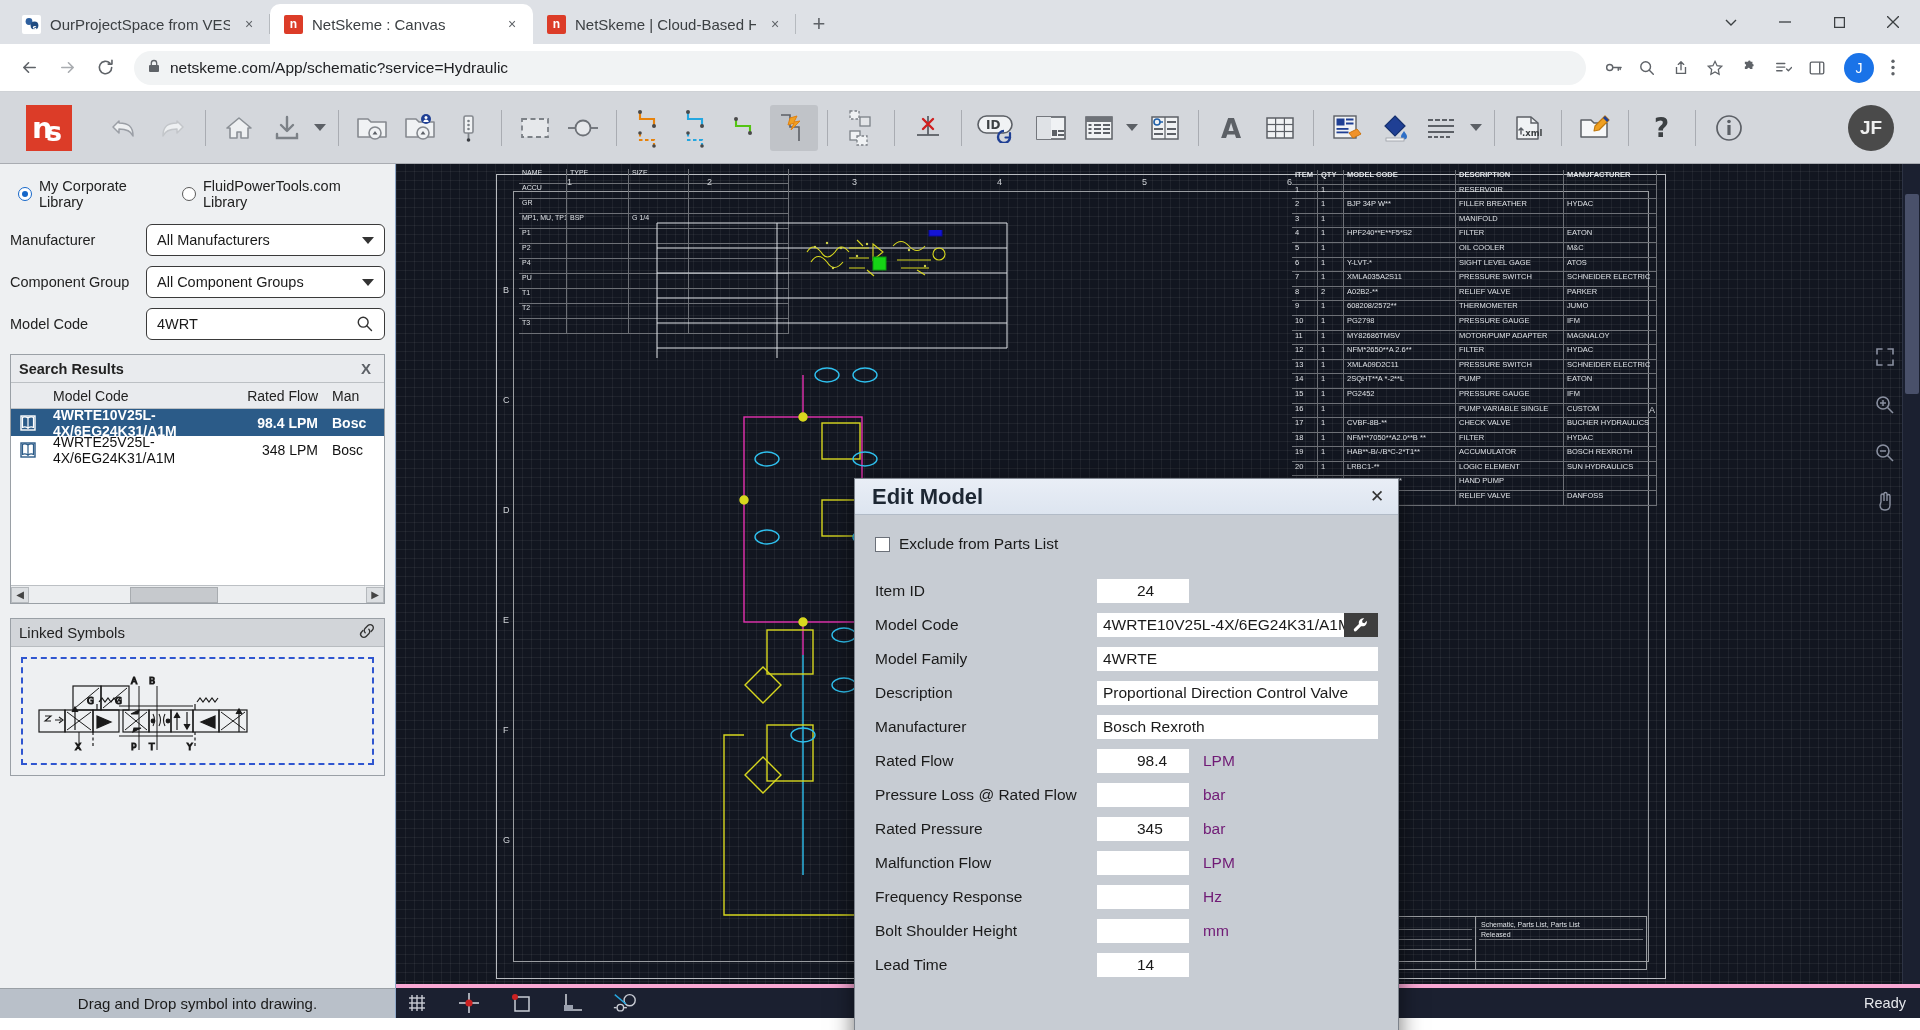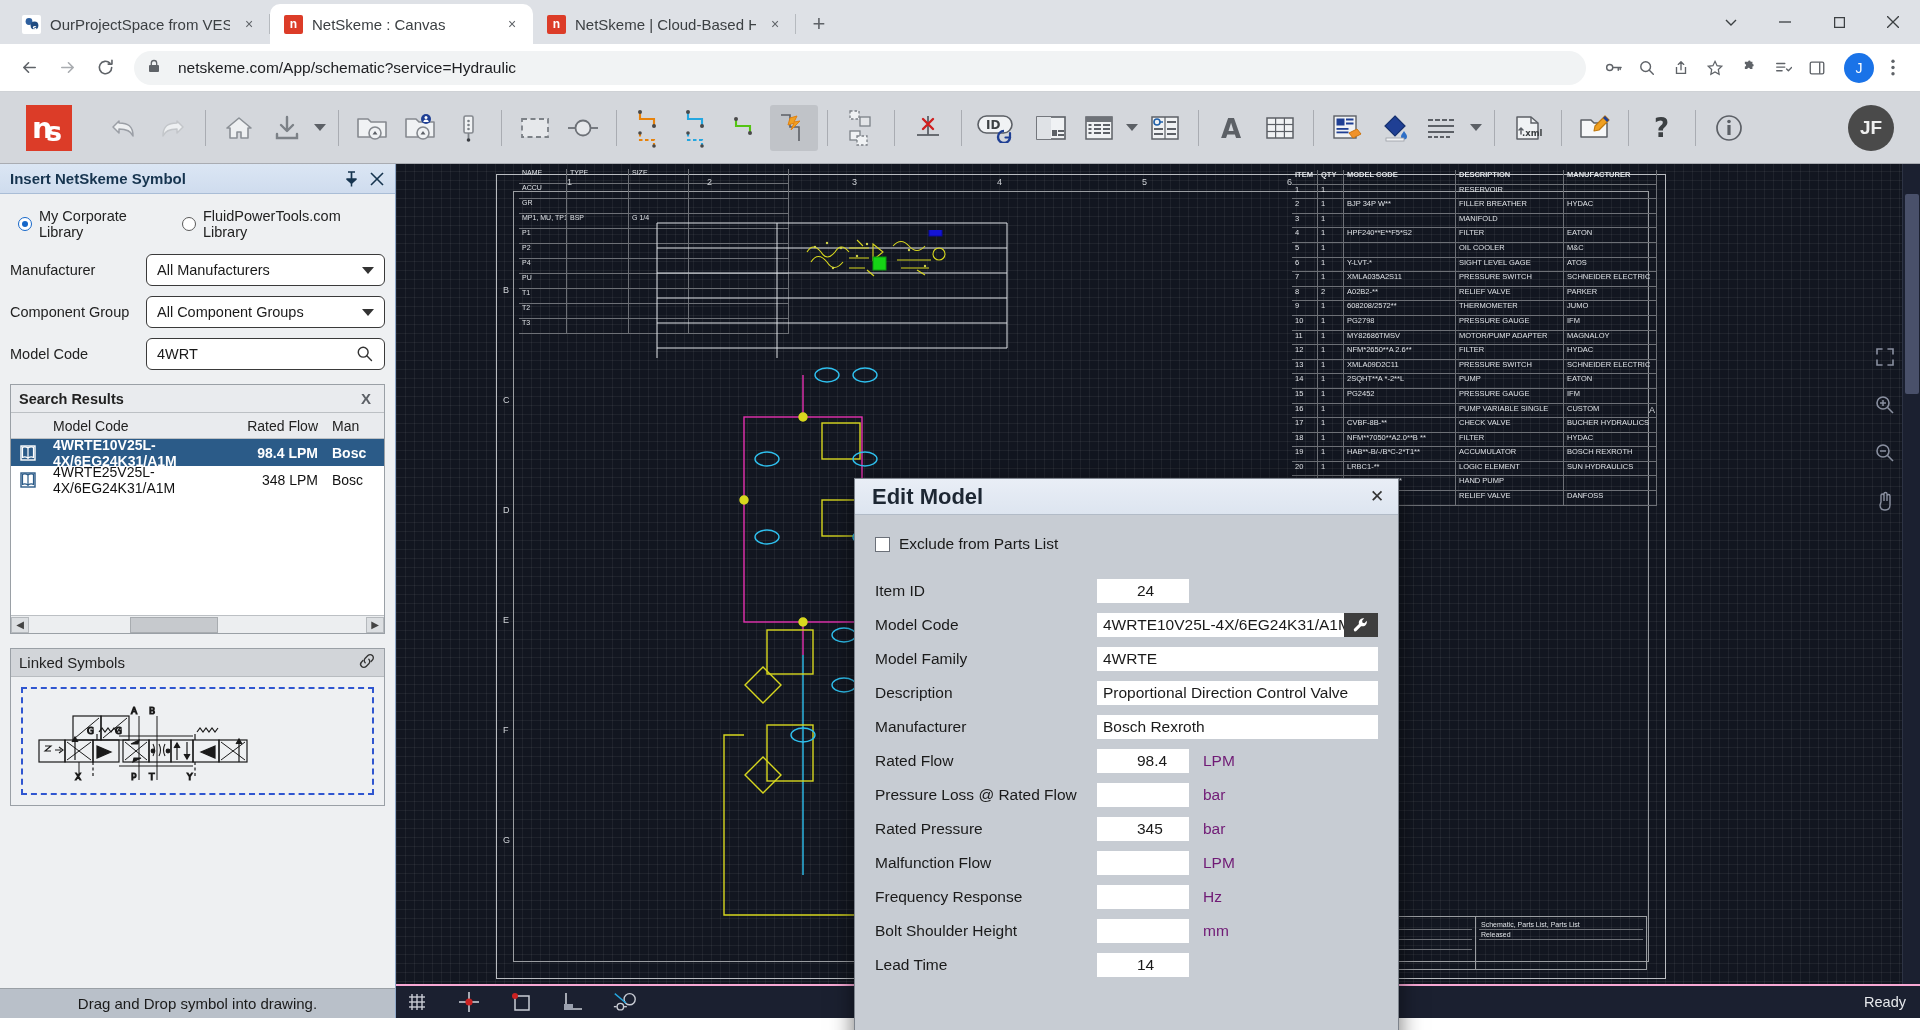--- a/index.html
+++ b/index.html
@@ -62,21 +62,21 @@
     height:48px; background:#ffffff; display:flex; align-items:center;
     padding:0 12px; gap:4px; border-bottom:1px solid #cfd2d6;
   }
   .nav-btn {
     width:34px; height:34px; border-radius:50%;
     display:flex; align-items:center; justify-content:center;
     color:#5f6368;
   }
   #urlbar {
     flex:1; height:34px; background:#f1f3f4; border-radius:17px;
-    display:flex; align-items:center; padding:0 14px; gap:18px;
+    display:flex; align-items:center; padding:0 14px; gap:10px;
     margin:0 8px; color:#202124; font-size:15.5px;
   }
   #urlbar .lock { color:#5f6368; font-size:13px; }
   #url-text { flex:1; white-space:nowrap; overflow:hidden; }
   .omni-icon {
     width:30px; height:30px; border-radius:50%;
     display:flex; align-items:center; justify-content:center;
     color:#5f6368; flex:0 0 30px;
   }
   #profile-avatar {
@@ -244,21 +244,21 @@
   .sch { position:absolute; }
 
   
   #v-scroll { position:absolute; right:0; top:0; width:18px; bottom:34px; background:#1b2030; border-left:1px solid #2d3344; }
   #v-thumb { position:absolute; top:30px; left:2px; width:14px; height:200px; background:#49506a; border-radius:2px; }
   #right-tools { position:absolute; right:22px; top:180px; display:flex; flex-direction:column; gap:22px; }
   .rt { width:26px;height:26px;color:#8a90a0;display:flex;align-items:center;justify-content:center; }
 
   #h-bottom {
     position:absolute; left:396px; right:0; bottom:0; height:34px;
-    background:#1b2030; border-top:2px solid #f9a8d4; display:flex; align-items:center; padding:0 8px; gap:26px;
+    background:#1b2030; border-top:4px solid #f9a8d4; display:flex; align-items:center; padding:0 8px; gap:26px;
   }
   .hb { width:26px;height:26px;color:#b6bac4;display:flex;align-items:center;justify-content:center; }
   #ready-label { position:absolute; right:14px; font-size:14.5px; color:#e6e8ec; }
 
   
   #edit-dialog {
     position:absolute; left:854px; top:314px; width:545px; height:625px;
     background:#c7ccd3; border:1px solid #7d838c;
     box-shadow:0 5px 22px rgba(0,0,0,.55); z-index:50;
   }
@@ -1094,35 +1094,20 @@
       </div>
     </div>
 
     <div id="v-scroll">
       <div id="v-thumb"></div>
     </div>
   </div>
 
   <div id="left-panel">
 
-    <div id="lp-titlebar">
-      <span id="lp-title">Insert NetSkeme Symbol</span>
-      <span class="lp-tb-icon">
-        <svg width="15" height="16" viewBox="0 0 15 16">
-            <path d="M4 1h7M7.5 1v7M3 8h9l-4.5 4z" stroke="#16344f" stroke-width="1.7" fill="#16344f" stroke-linejoin="round"></path>
-            <line x1="7.5" y1="12" x2="7.5" y2="15.5" stroke="#16344f" stroke-width="1.5"></line>
-          </svg>
-      </span>
-      <span class="lp-tb-icon">
-        <svg width="14" height="14" viewBox="0 0 14 14">
-            <line x1="1" y1="1" x2="13" y2="13" stroke="#16344f" stroke-width="1.6"></line>
-            <line x1="13" y1="1" x2="1" y2="13" stroke="#16344f" stroke-width="1.6"></line>
-          </svg>
-      </span>
-    </div>
 
     <div id="lp-body">
 
       <div class="radio-row">
         <span class="radio checked"></span>
         <span class="radio-label">My Corporate Library</span>
         <span class="radio"></span>
         <span class="radio-label">FluidPowerTools.com Library</span>
       </div>
 

